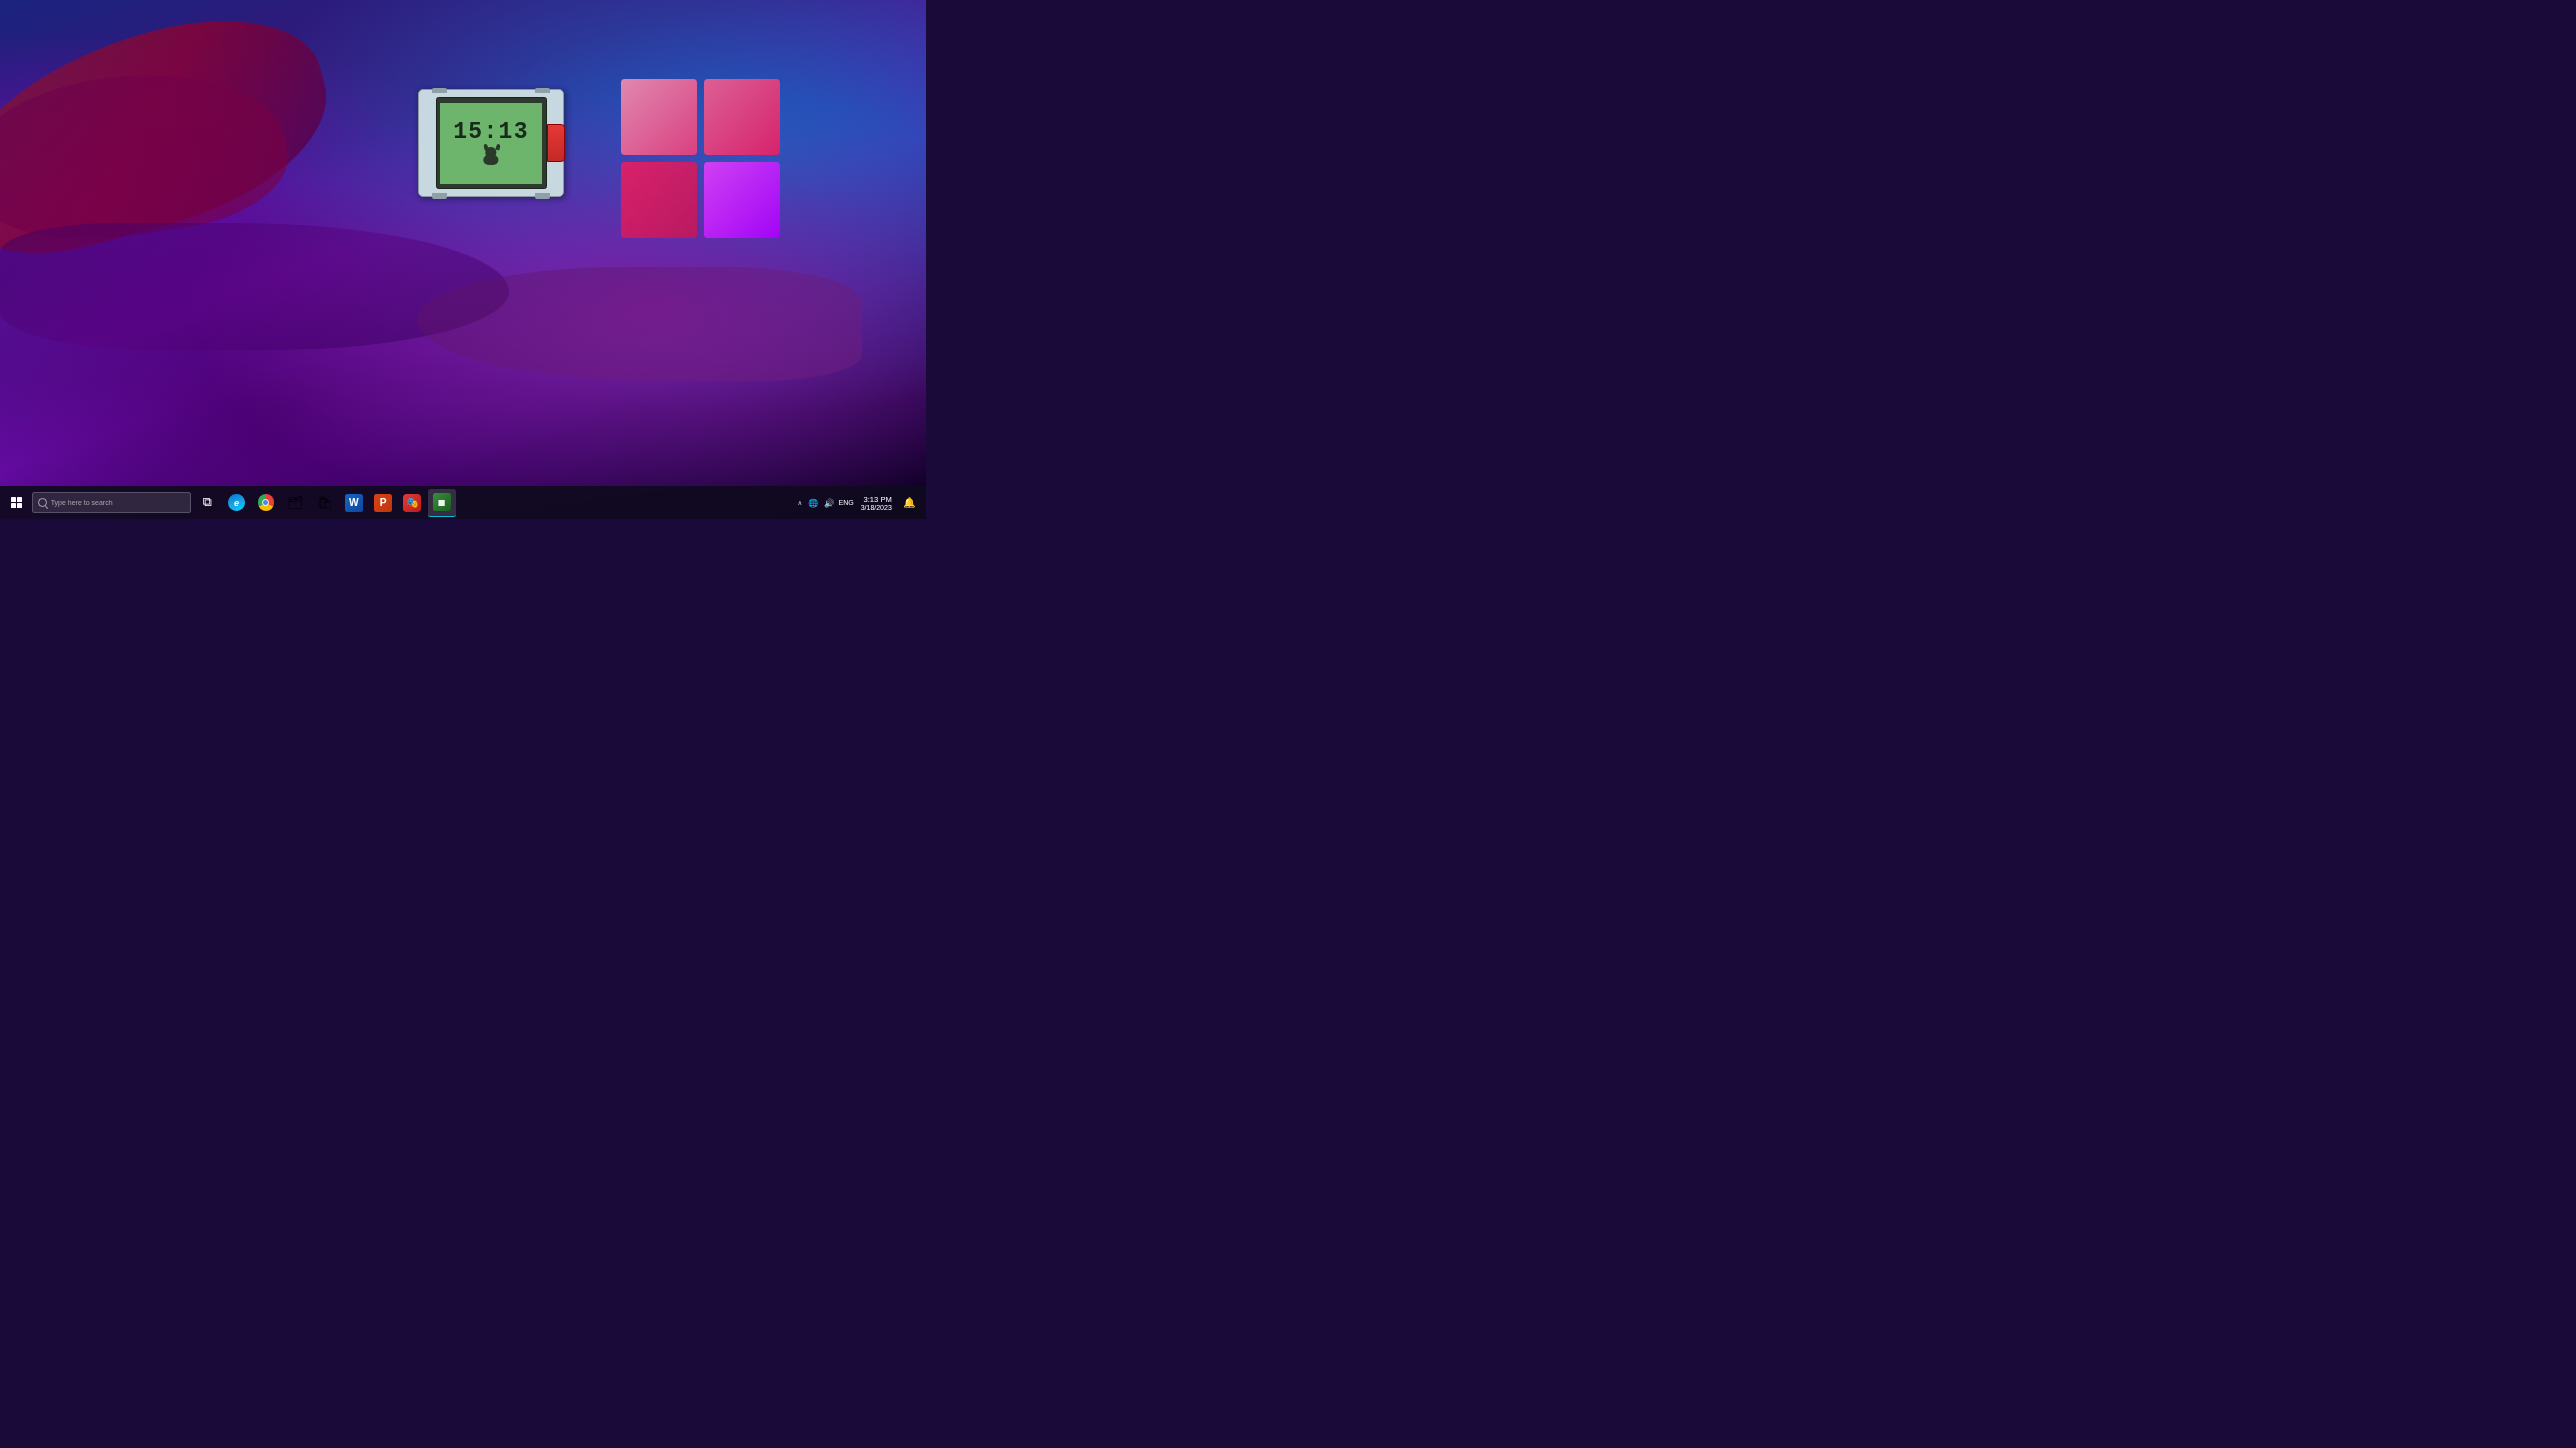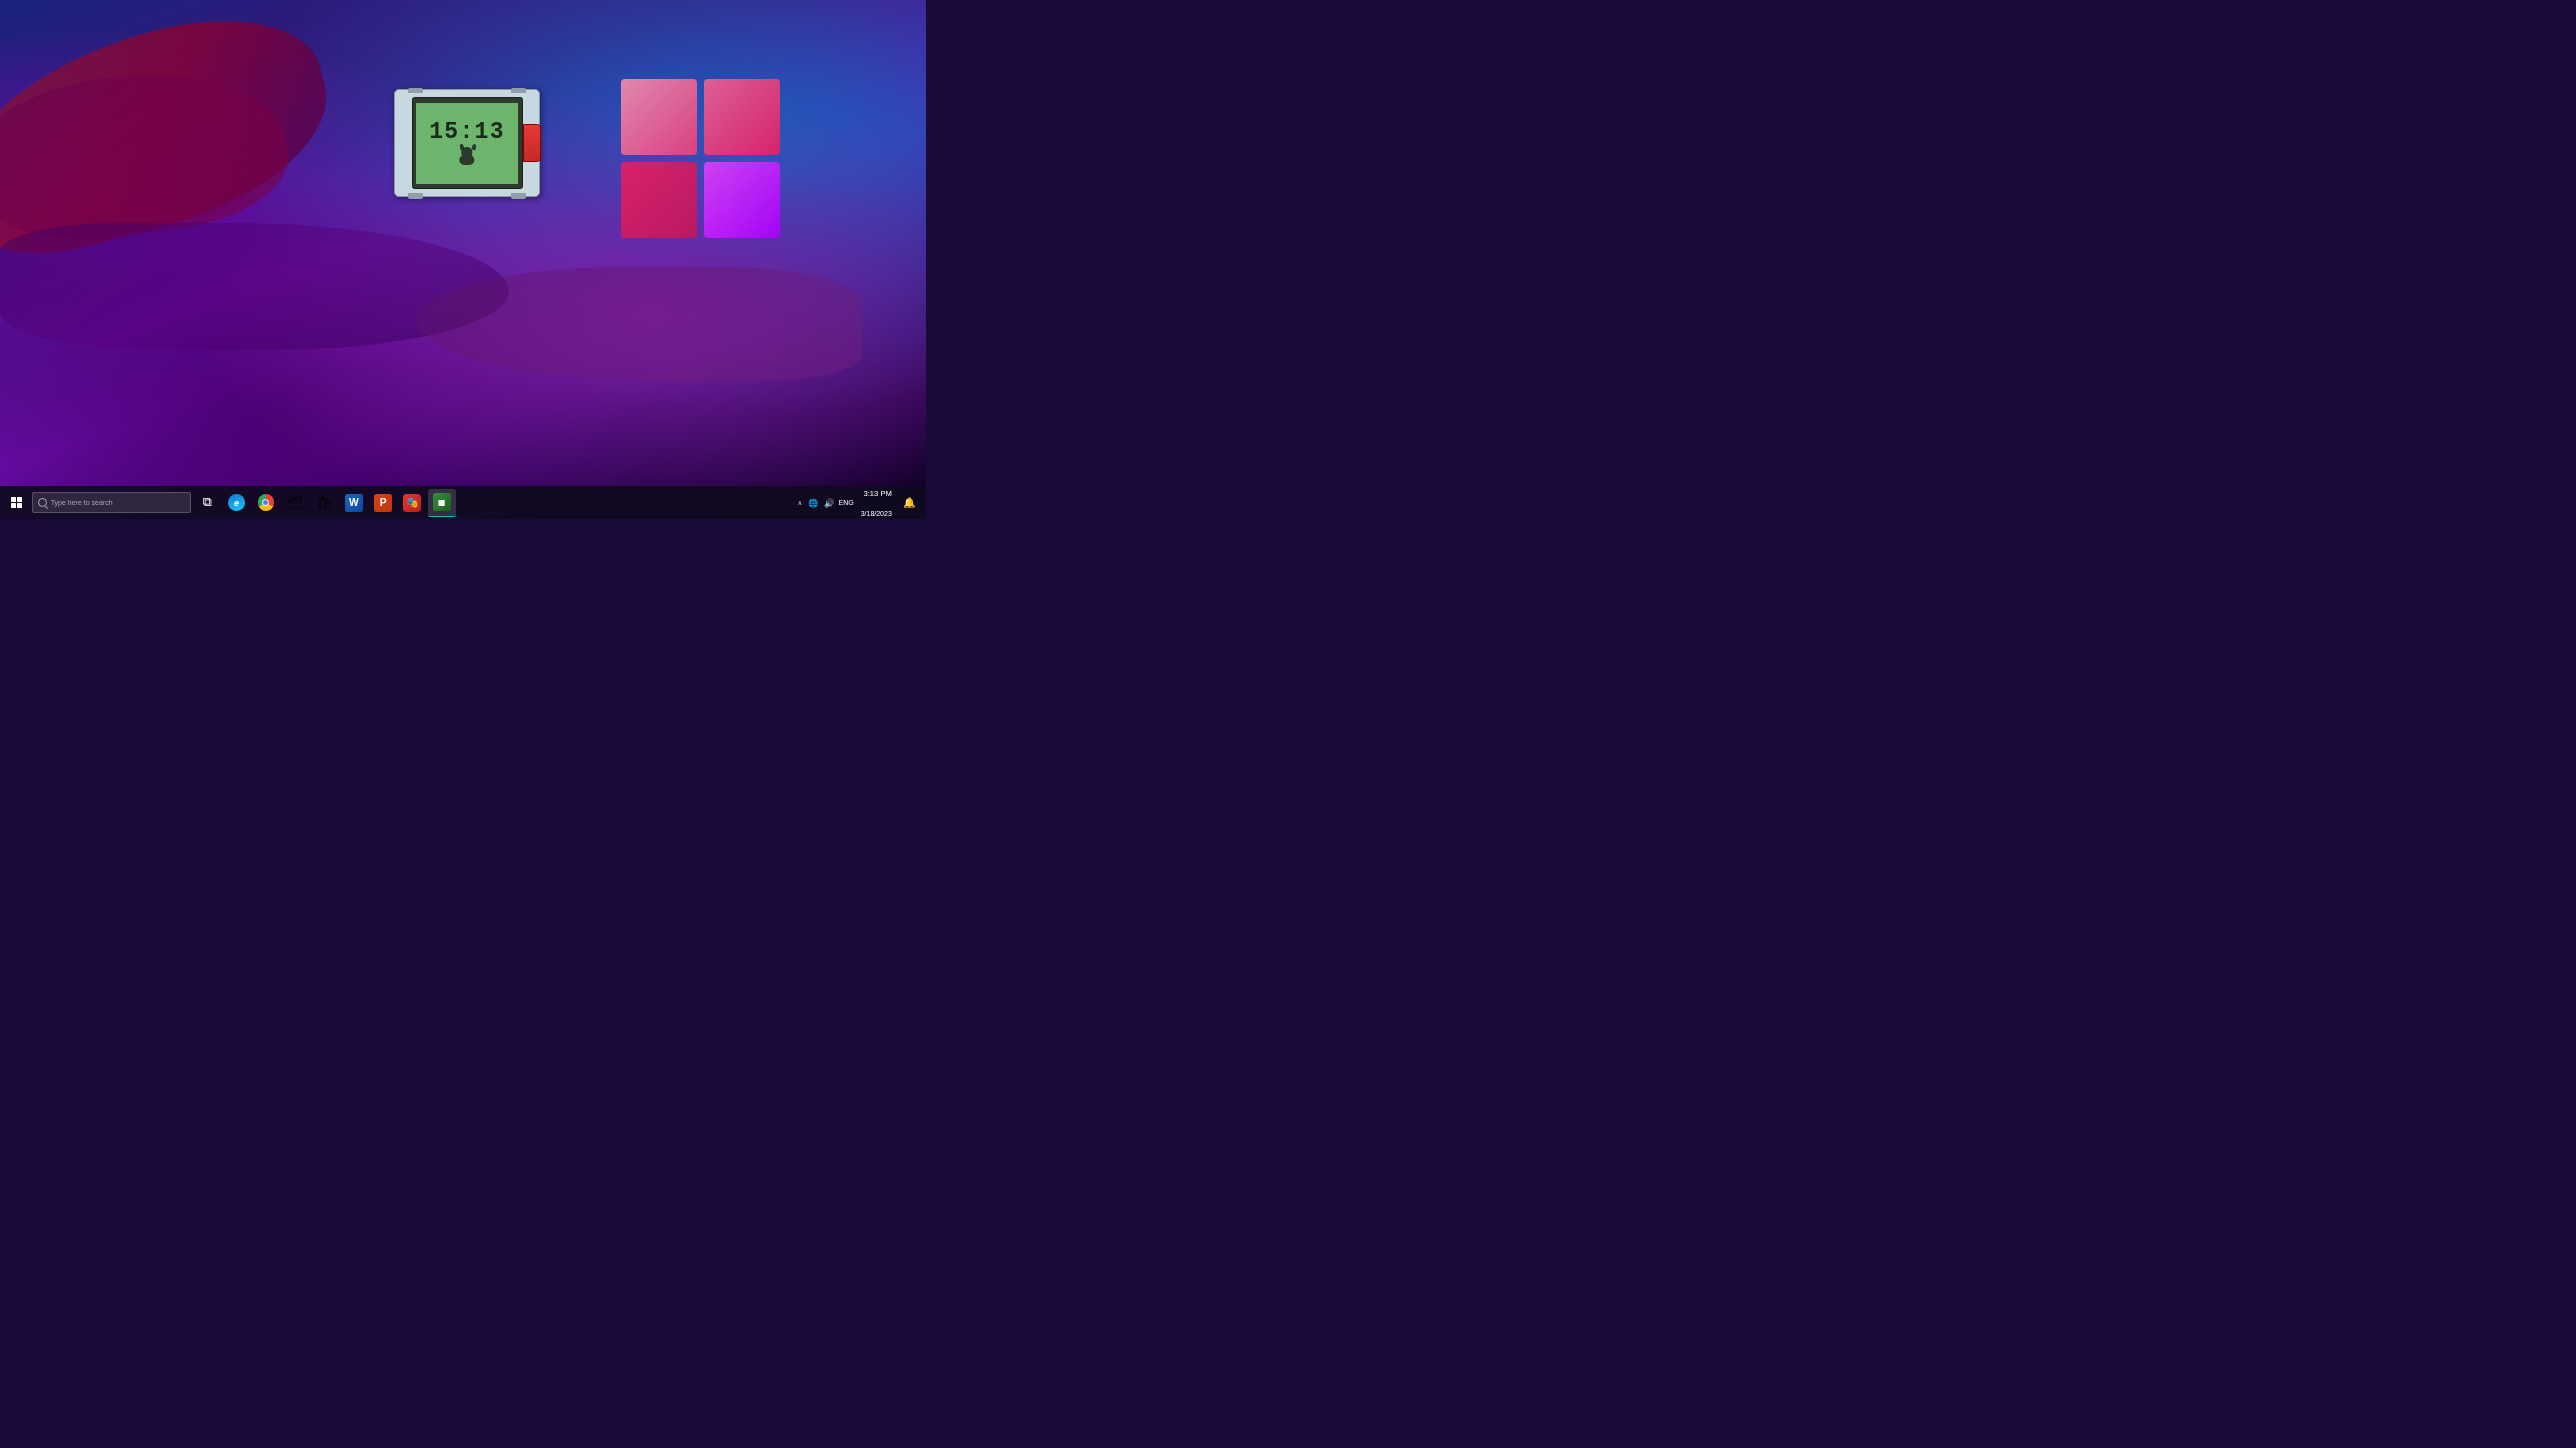--- a/index.html
+++ b/index.html
@@ -96,20 +96,21 @@
       width: 100%;
       height: 100%;
       background: #c8d8e0;
       border: 1.9px solid #8a9aa0;
       border-radius: 5.1px;
       position: relative;
       display: flex;
       align-items: center;
       justify-content: center;
       box-shadow: 1.9px 1.9px 6.4px rgba(0,0,0,0.4);
+      margin-left: 24px;
     }
 
     .clock-screen-area {
       width: 111px;
       height: 92px;
       background: #2d3a2d;
       border: 1.9px solid #1a251a;
       border-radius: 2.5px;
       display: flex;
       align-items: center;
@@ -419,21 +420,21 @@
       font-size: 6.4px;
       color: rgba(255,255,255,0.8);
       cursor: pointer;
       padding: 0 1.3px;
     }
 
     #clock-display {
       display: flex;
       flex-direction: column;
       align-items: flex-end;
-      justify-content: space-between;
+      justify-content: center;
       cursor: pointer;
       padding: 0 5.1px;
       height: 28px;
     }
 
     .clock-time-text {
       color: white;
       font-size: 7.6px;
       font-weight: 400;
     }

